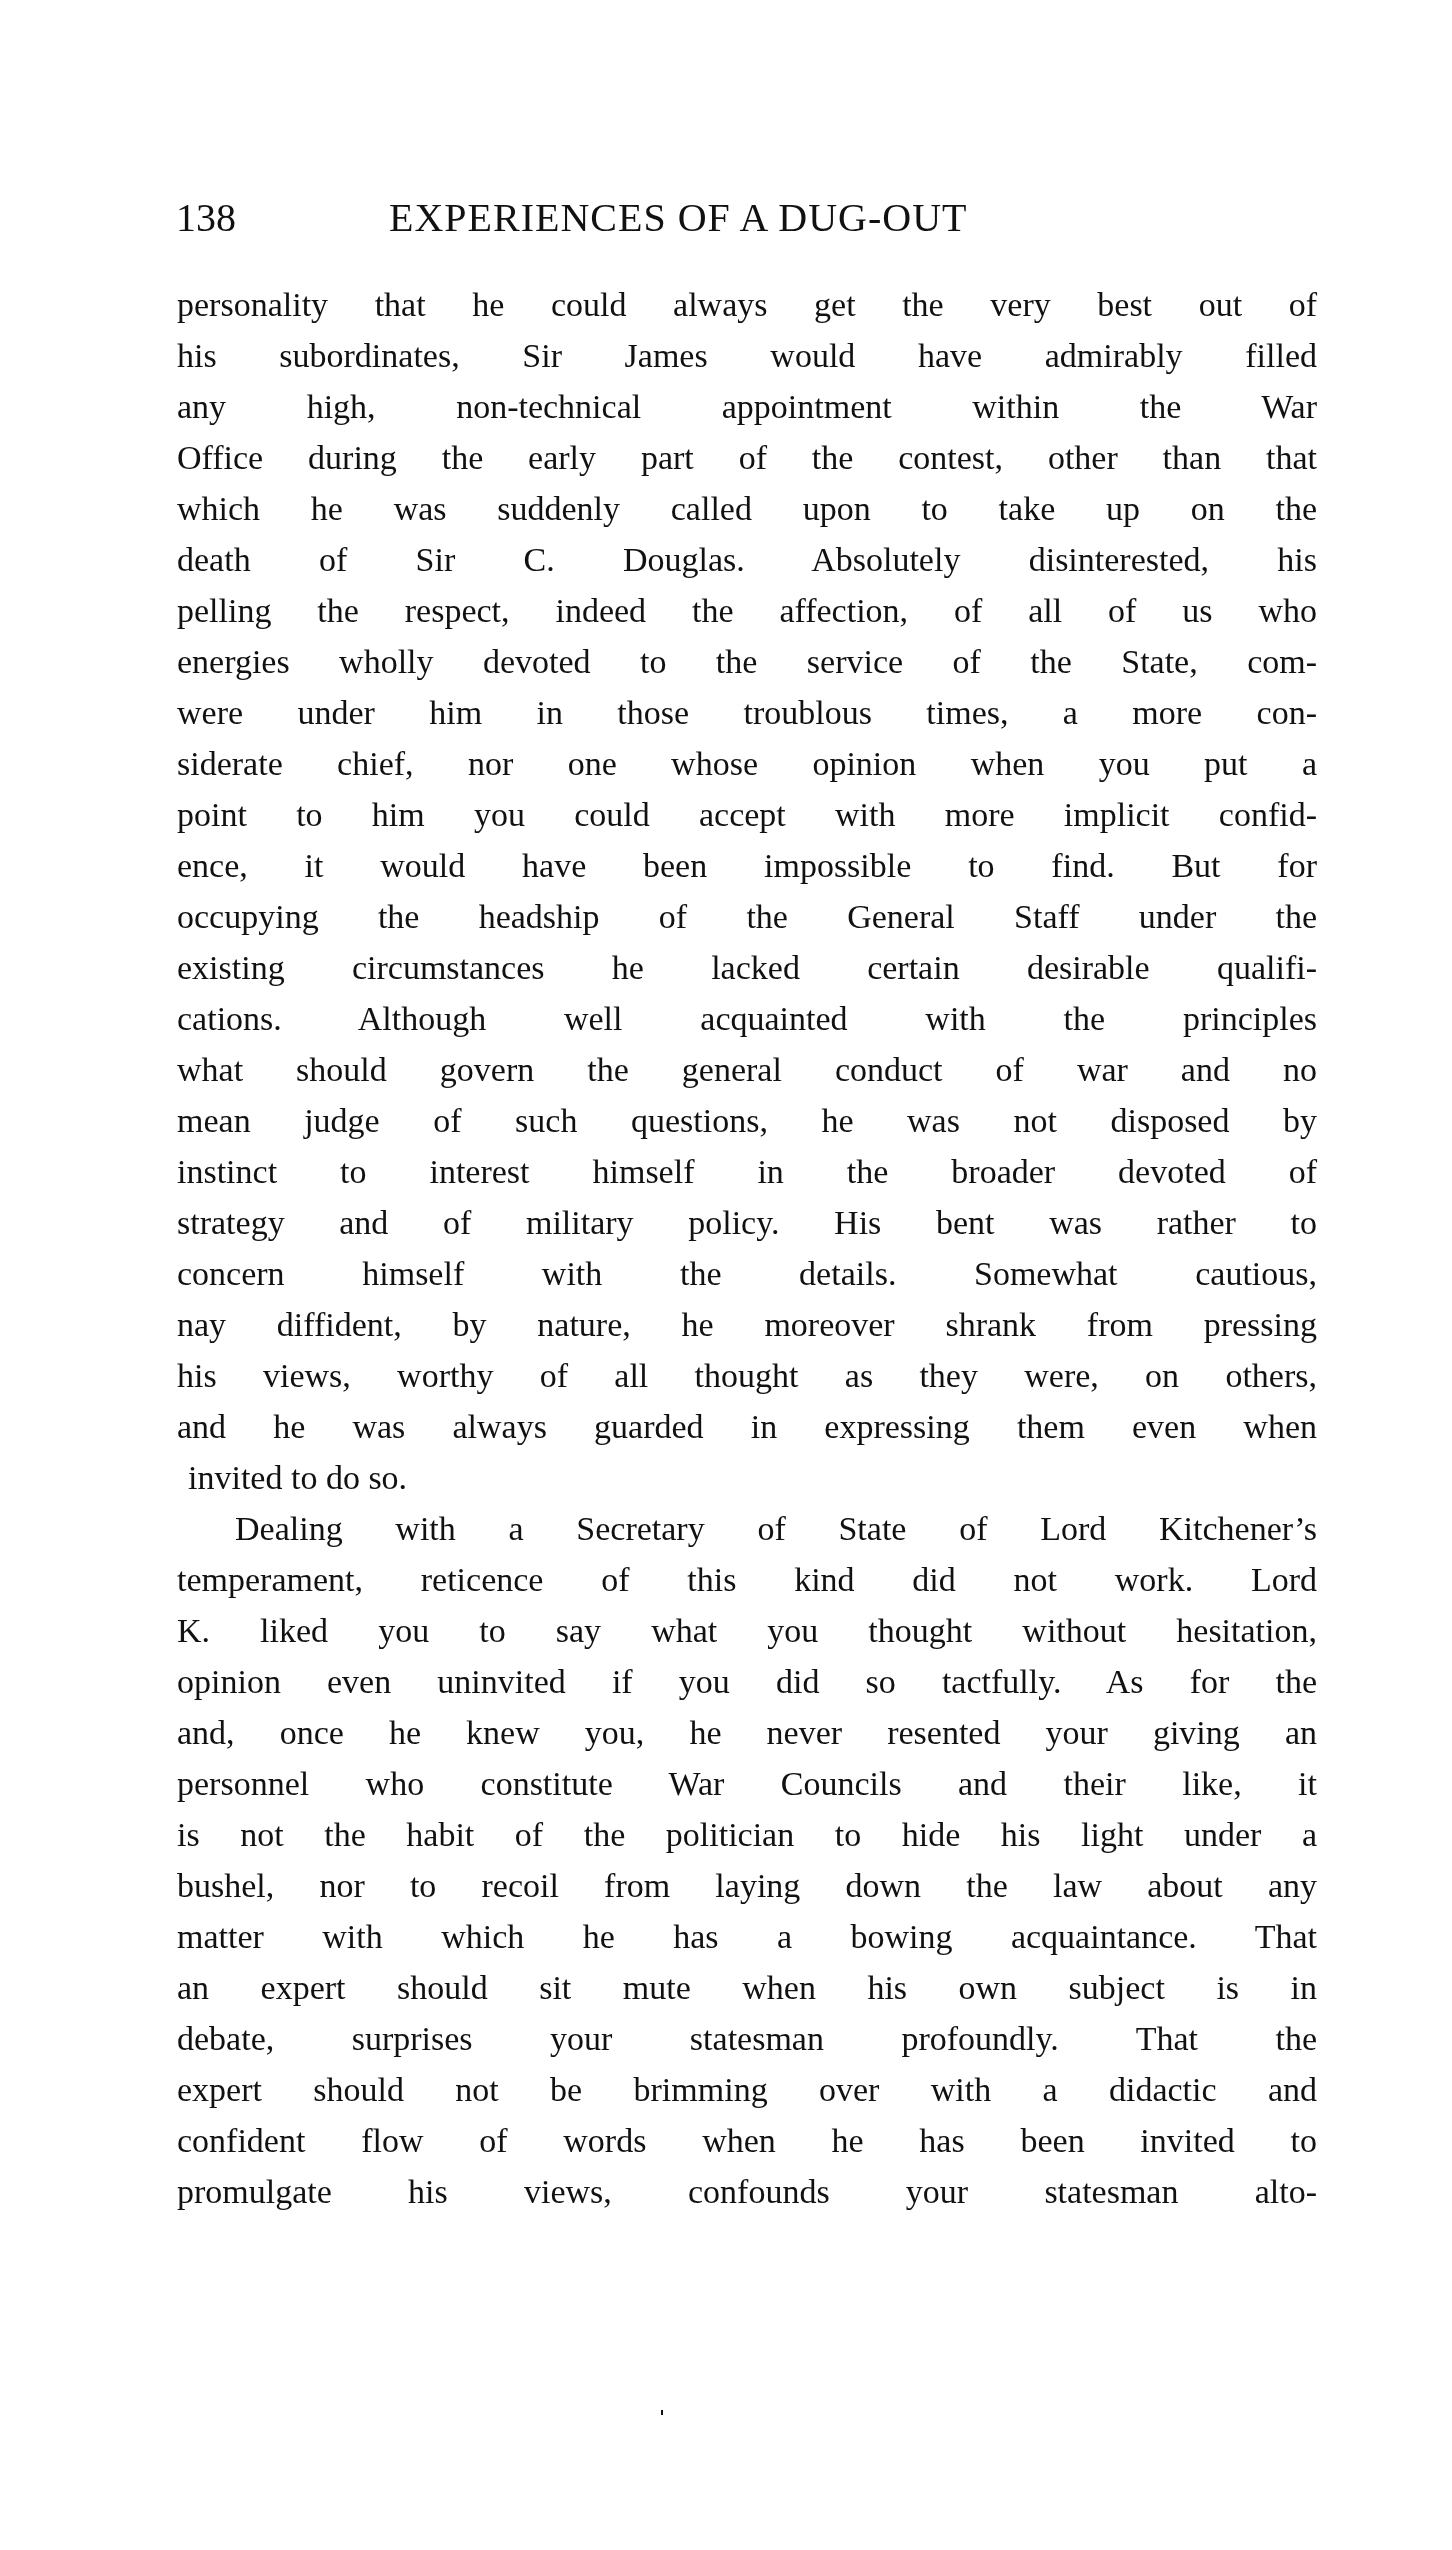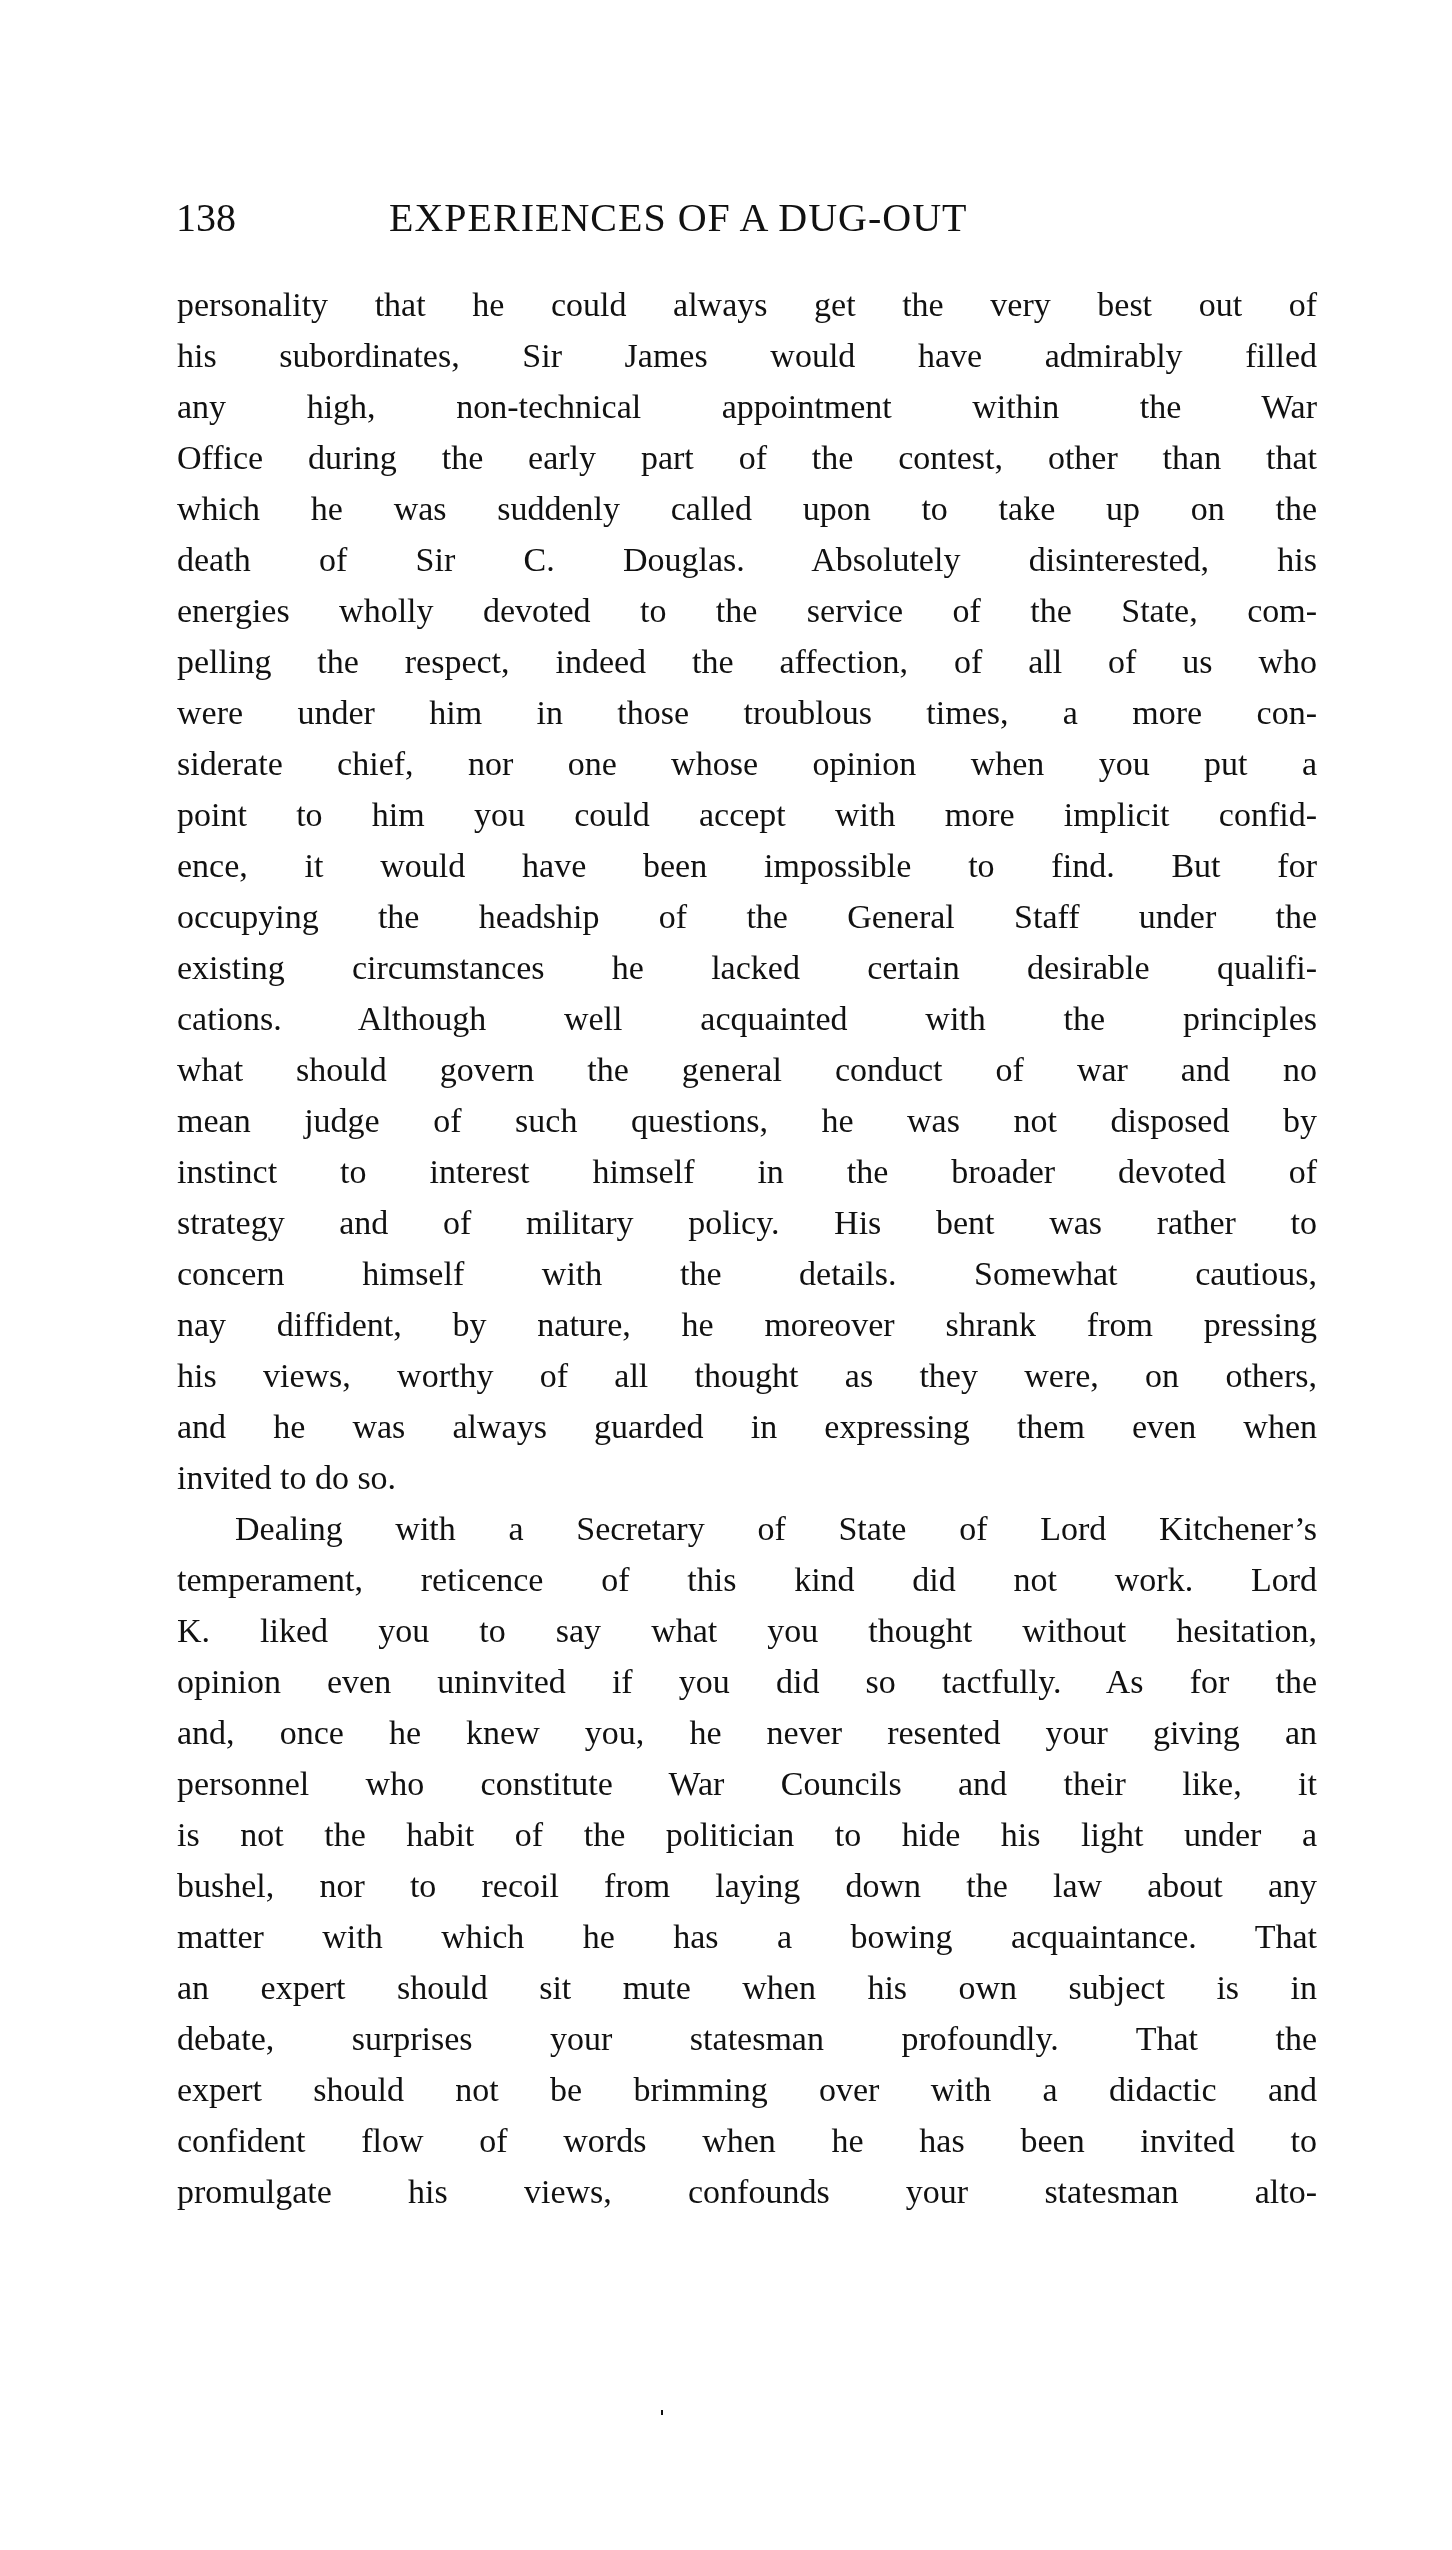--- a/index.html
+++ b/index.html
@@ -55,20 +55,21 @@
     height: 51px;
     line-height: 51px;
     font-size: 34px;
     white-space: nowrap;
     text-align: justify;
     text-align-last: justify;
     width: 1140px;
   }
   .line.last {
     text-align-last: left;
+    margin-left: 11px;
   }
   .line.indent {
     padding-left: 58px;
     width: 1082px;
   }
   .footer-mark {
     position: absolute;
     left: 661px;
     top: 2398px;
     width: 2.4px;
@@ -86,22 +87,22 @@
     <span class="running-title">EXPERIENCES OF A DUG-OUT</span>
   </div>
 
   <div class="body-text">
     <span class="line">personality that he could always get the very best out of</span>
     <span class="line">his subordinates, Sir James would have admirably filled</span>
     <span class="line">any high, non-technical appointment within the War</span>
     <span class="line">Office during the early part of the contest, other than that</span>
     <span class="line">which he was suddenly called upon to take up on the</span>
     <span class="line">death of Sir C. Douglas.  Absolutely disinterested, his</span>
+    <span class="line">pelling the respect, indeed the affection, of all of us who</span>
     <span class="line">energies wholly devoted to the service of the State, com-</span>
-    <span class="line">pelling the respect, indeed the affection, of all of us who</span>
     <span class="line">were under him in those troublous times, a more con-</span>
     <span class="line">siderate chief, nor one whose opinion when you put a</span>
     <span class="line">point to him you could accept with more implicit confid-</span>
     <span class="line">ence, it would have been impossible to find.  But for</span>
     <span class="line">occupying the headship of the General Staff under the</span>
     <span class="line">existing circumstances he lacked certain desirable qualifi-</span>
     <span class="line">cations.  Although well acquainted with the principles</span>
     <span class="line">what should govern the general conduct of war and no</span>
     <span class="line">mean judge of such questions, he was not disposed by</span>
     <span class="line">instinct to interest himself in the broader devoted of</span>

